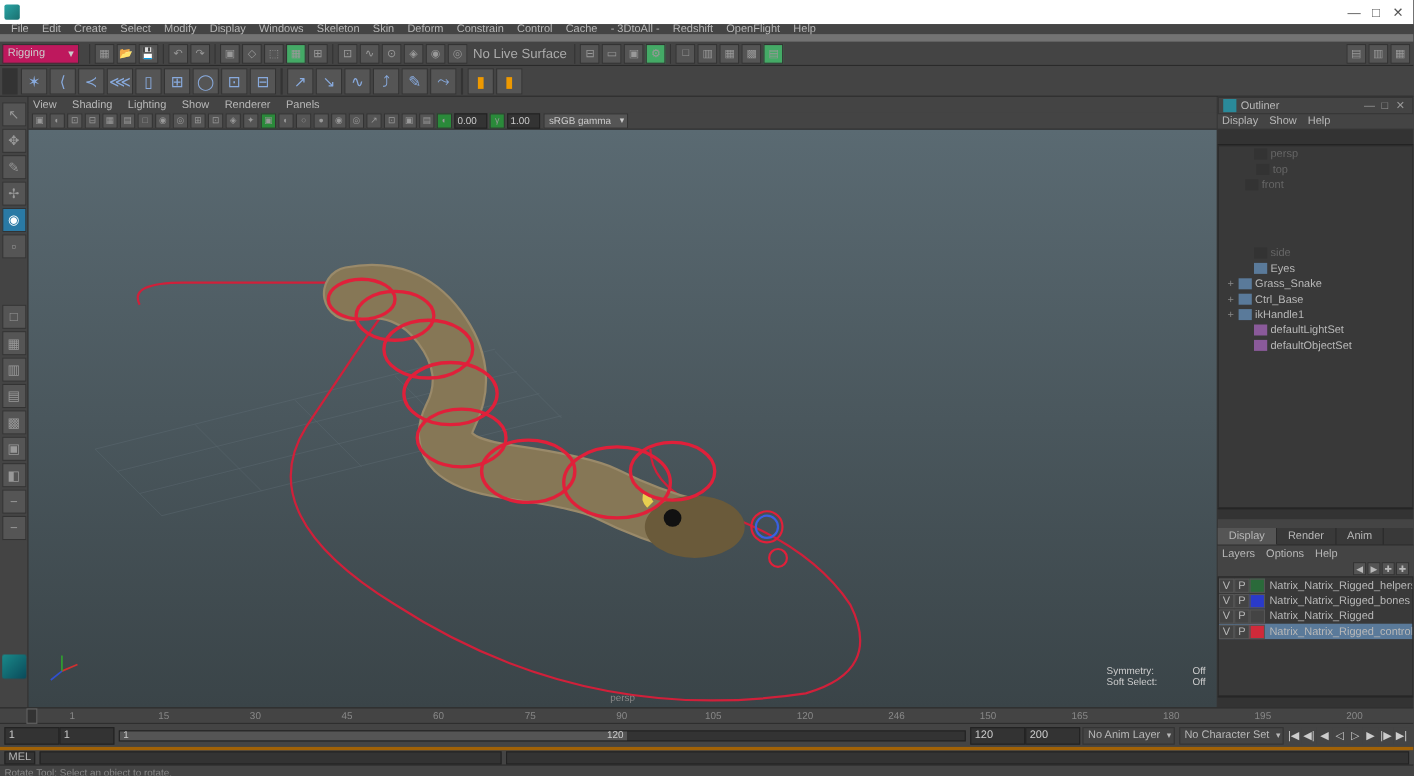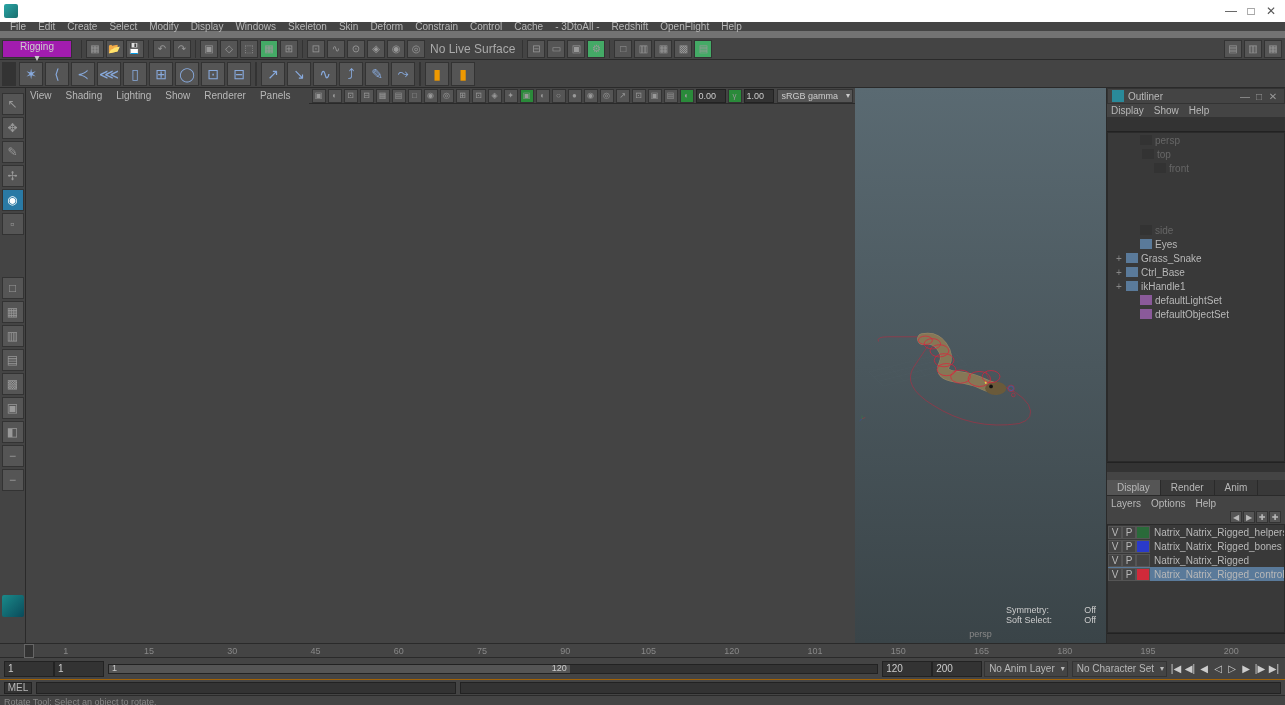--- a/index.html
+++ b/index.html
@@ -10,21 +10,21 @@
   .titlebar .app-icon { width: 14px; height: 14px; background: linear-gradient(135deg,#2aa5a5,#1a6f6f); border-radius: 2px; margin-right: 4px; }
   .titlebar .spacer { flex: 1; }
   .titlebar .win-btn { width: 20px; height: 16px; display: flex; align-items: center; justify-content: center; cursor: pointer; font-size: 12px; color: #555; }
 
   
   .menubar { height: 16px; background: #444; display: flex; align-items: center; padding: 0 4px; border-bottom: 7px solid #737373; }
   .menubar span { padding: 0 6px; font-size: 10px; color: #b8b8b8; cursor: pointer; }
 
   
   .shelfrow { height: 22px; background: #444; display: flex; align-items: center; padding: 0 2px; border-bottom: 1px solid #2a2a2a; }
-  .shelfrow .dropdown { height: 18px; width: 70px; background: #a21caf; border: 1px solid #333; color: #ccc; font-size: 10px; padding: 0 4px; display: flex; align-items: center; justify-content: space-between; margin-right: 6px; cursor: pointer; flex-direction: column; }
+  .shelfrow .dropdown { height: 18px; width: 70px; background: #be185d; border: 1px solid #333; color: #ccc; font-size: 10px; padding: 0 4px; display: flex; align-items: center; justify-content: space-between; margin-right: 6px; cursor: pointer; }
   .shelfrow .sep { width: 1px; height: 18px; background: #333; margin: 0 3px; }
   .shelfrow .tbtn { width: 18px; height: 18px; background: #555; border: 1px solid #333; margin: 0 1px; cursor: pointer; display:flex;align-items:center;justify-content:center;font-size:10px;color:#999;}
   .shelfrow .tbtn.hl { background:#4a6; }
   .shelfrow .label { font-size:12px; color:#aaa; margin: 0 4px; }
 
   
   .shelf2 { height: 28px; background: #444; display: flex; align-items: center; padding: 0 2px; border-bottom: 1px solid #2a2a2a; }
   .shelf2 .sbtn { width: 24px; height: 24px; background: #555; border: 1px solid #333; margin: 0 1px; cursor: pointer; display:flex;align-items:center;justify-content:center;color:#8ad;font-size:14px;}
   .shelf2 .sbtn.orange { color:#e90; }
   .shelf2 .sep { width: 2px; height: 24px; background: #333; margin: 0 3px; }
@@ -33,21 +33,21 @@
   
   .main { display: flex; height: calc(100% - 22px - 16px - 22px - 28px - 14px - 22px - 14px - 12px); }
 
   
   .lefttool { width: 26px; background: #444; border-right: 1px solid #2a2a2a; display:flex; flex-direction:column; align-items:center; padding-top:4px;}
   .lefttool .lt { width: 22px; height: 22px; background: #555; border:1px solid #333; margin:1px 0; cursor:pointer; display:flex;align-items:center;justify-content:center;color:#999;font-size:12px;}
   .lefttool .lt.active { background:#2a7aa5; color:#fff; }
   .lefttool .gap { height: 40px; }
 
   
-  .vpcol { flex: 1; display:flex; flex-direction:row; border-right:1px solid #2a2a2a; }
+  .vpcol { flex: 1; display:flex; flex-direction:column; border-right:1px solid #2a2a2a; }
   .panelmenu { height: 14px; background:#444; display:flex; align-items:center; padding:0 4px; font-size:10px; }
   .panelmenu span { margin-right: 14px; cursor:pointer; }
   .panelicons { height: 16px; background:#444; border-bottom:1px solid #2a2a2a; display:flex; align-items:center; padding:0 2px; }
   .panelicons .pb { width:14px;height:14px;background:#555;border:1px solid #333;margin:0 1px;cursor:pointer;font-size:8px;display:flex;align-items:center;justify-content:center;color:#999; }
   .panelicons .pb.green { background:#2a8a3a; }
   .panelicons .num { width:30px;height:14px;background:#333;border:1px solid #222;color:#ccc;font-size:9px;display:flex;align-items:center;padding:0 2px;margin:0 1px;}
   .panelicons .sel { height:14px;background:#555;border:1px solid #333;color:#ccc;font-size:9px;padding:0 14px 0 4px;margin-left:2px;display:flex;align-items:center;position:relative;cursor:pointer;}
   .panelicons .sel:after{content:"▾";position:absolute;right:2px;font-size:8px;}
 
   .viewport { flex:1; background: linear-gradient(#5a6a72 0%, #3a4448 100%); position:relative; overflow:hidden; }
@@ -94,21 +94,21 @@
   .timeline .cur{position:absolute;left:24px;top:0;width:10px;height:14px;background:#333;border:1px solid #666;}
 
   .rangebar{height:22px;background:#444;border-top:1px solid #2a2a2a;display:flex;align-items:center;padding:0 4px;}
   .rangebar .num{width:50px;height:16px;background:#333;border:1px solid #222;color:#ccc;font-size:10px;padding:0 3px;display:flex;align-items:center;}
   .rangebar .slider{flex:1;height:10px;background:#333;margin:0 4px;position:relative;border:1px solid #222;}
   .rangebar .slider .hnd{position:absolute;left:0;width:60%;height:100%;background:#555;}
   .rangebar .pbtn{width:14px;height:16px;background:#444;cursor:pointer;display:flex;align-items:center;justify-content:center;color:#ccc;font-size:10px;}
   .rangebar .dd{height:16px;background:#444;border:1px solid #333;font-size:10px;padding:0 12px 0 4px;display:flex;align-items:center;margin:0 2px;cursor:pointer;position:relative;}
   .rangebar .dd:after{content:"▾";position:absolute;right:2px;font-size:8px;}
 
-  .cmdline{height:16px;background:#444;border-top:1px solid #a16207;display:flex;align-items:center;padding:4px 4px;font-size:10px;}
+  .cmdline{height:16px;background:#444;border-top:3px solid #a16207;display:flex;align-items:center;padding:4px 4px;font-size:10px;}
   .cmdline .lang{width:28px;height:12px;background:#333;border:1px solid #222;display:flex;align-items:center;justify-content:center;margin-right:4px;}
   .cmdline .inp{flex:0 0 420px;height:12px;background:#333;border:1px solid #222;margin-right:4px;}
   .cmdline .out{flex:1;height:12px;background:#333;border:1px solid #222;}
 
   .helpline{height:12px;background:#444;border-top:1px solid #2a2a2a;padding:0 4px;font-size:9px;color:#888;display:flex;align-items:center;}
 
   
   .mayalogo{position:fixed;left:2px;bottom:88px;width:22px;height:22px;background:linear-gradient(135deg,#1a8a8a,#0a4a5a);border-radius:2px;}
 </style>
 </head>
@@ -348,21 +348,21 @@
         <div class="out-row dim" style="padding-left: 22px;">
           <span class="exp"></span>
           <span class="ic cam"></span>
           <span>persp</span>
         </div>
         <div class="out-row dim" style="padding-left: 24px;">
           <span class="exp"></span>
           <span class="ic cam"></span>
           <span>top</span>
         </div>
-        <div class="out-row dim" style="padding-left: 36px;">
+        <div class="out-row dim" style="padding-left: 14px;">
           <span class="exp"></span>
           <span class="ic cam"></span>
           <span>front</span>
         </div>
         <div class="out-row dim" style="padding-left: 22px; margin-top: 48px;">
           <span class="exp"></span>
           <span class="ic cam"></span>
           <span>side</span>
         </div>
         <div class="out-row" style="padding-left: 22px;">
@@ -450,21 +450,21 @@
   <div class="cur"></div>
 <span class="tick">1</span>
     <span class="tick">15</span>
     <span class="tick">30</span>
     <span class="tick">45</span>
     <span class="tick">60</span>
     <span class="tick">75</span>
     <span class="tick">90</span>
     <span class="tick">105</span>
     <span class="tick">120</span>
-    <span class="tick">101</span>
+    <span class="tick">246</span>
     <span class="tick">150</span>
     <span class="tick">165</span>
     <span class="tick">180</span>
     <span class="tick">195</span>
     <span class="tick">200</span>
   </div>
 
 <div class="rangebar">
   <div class="num">1</div>
   <div class="num">1</div>

